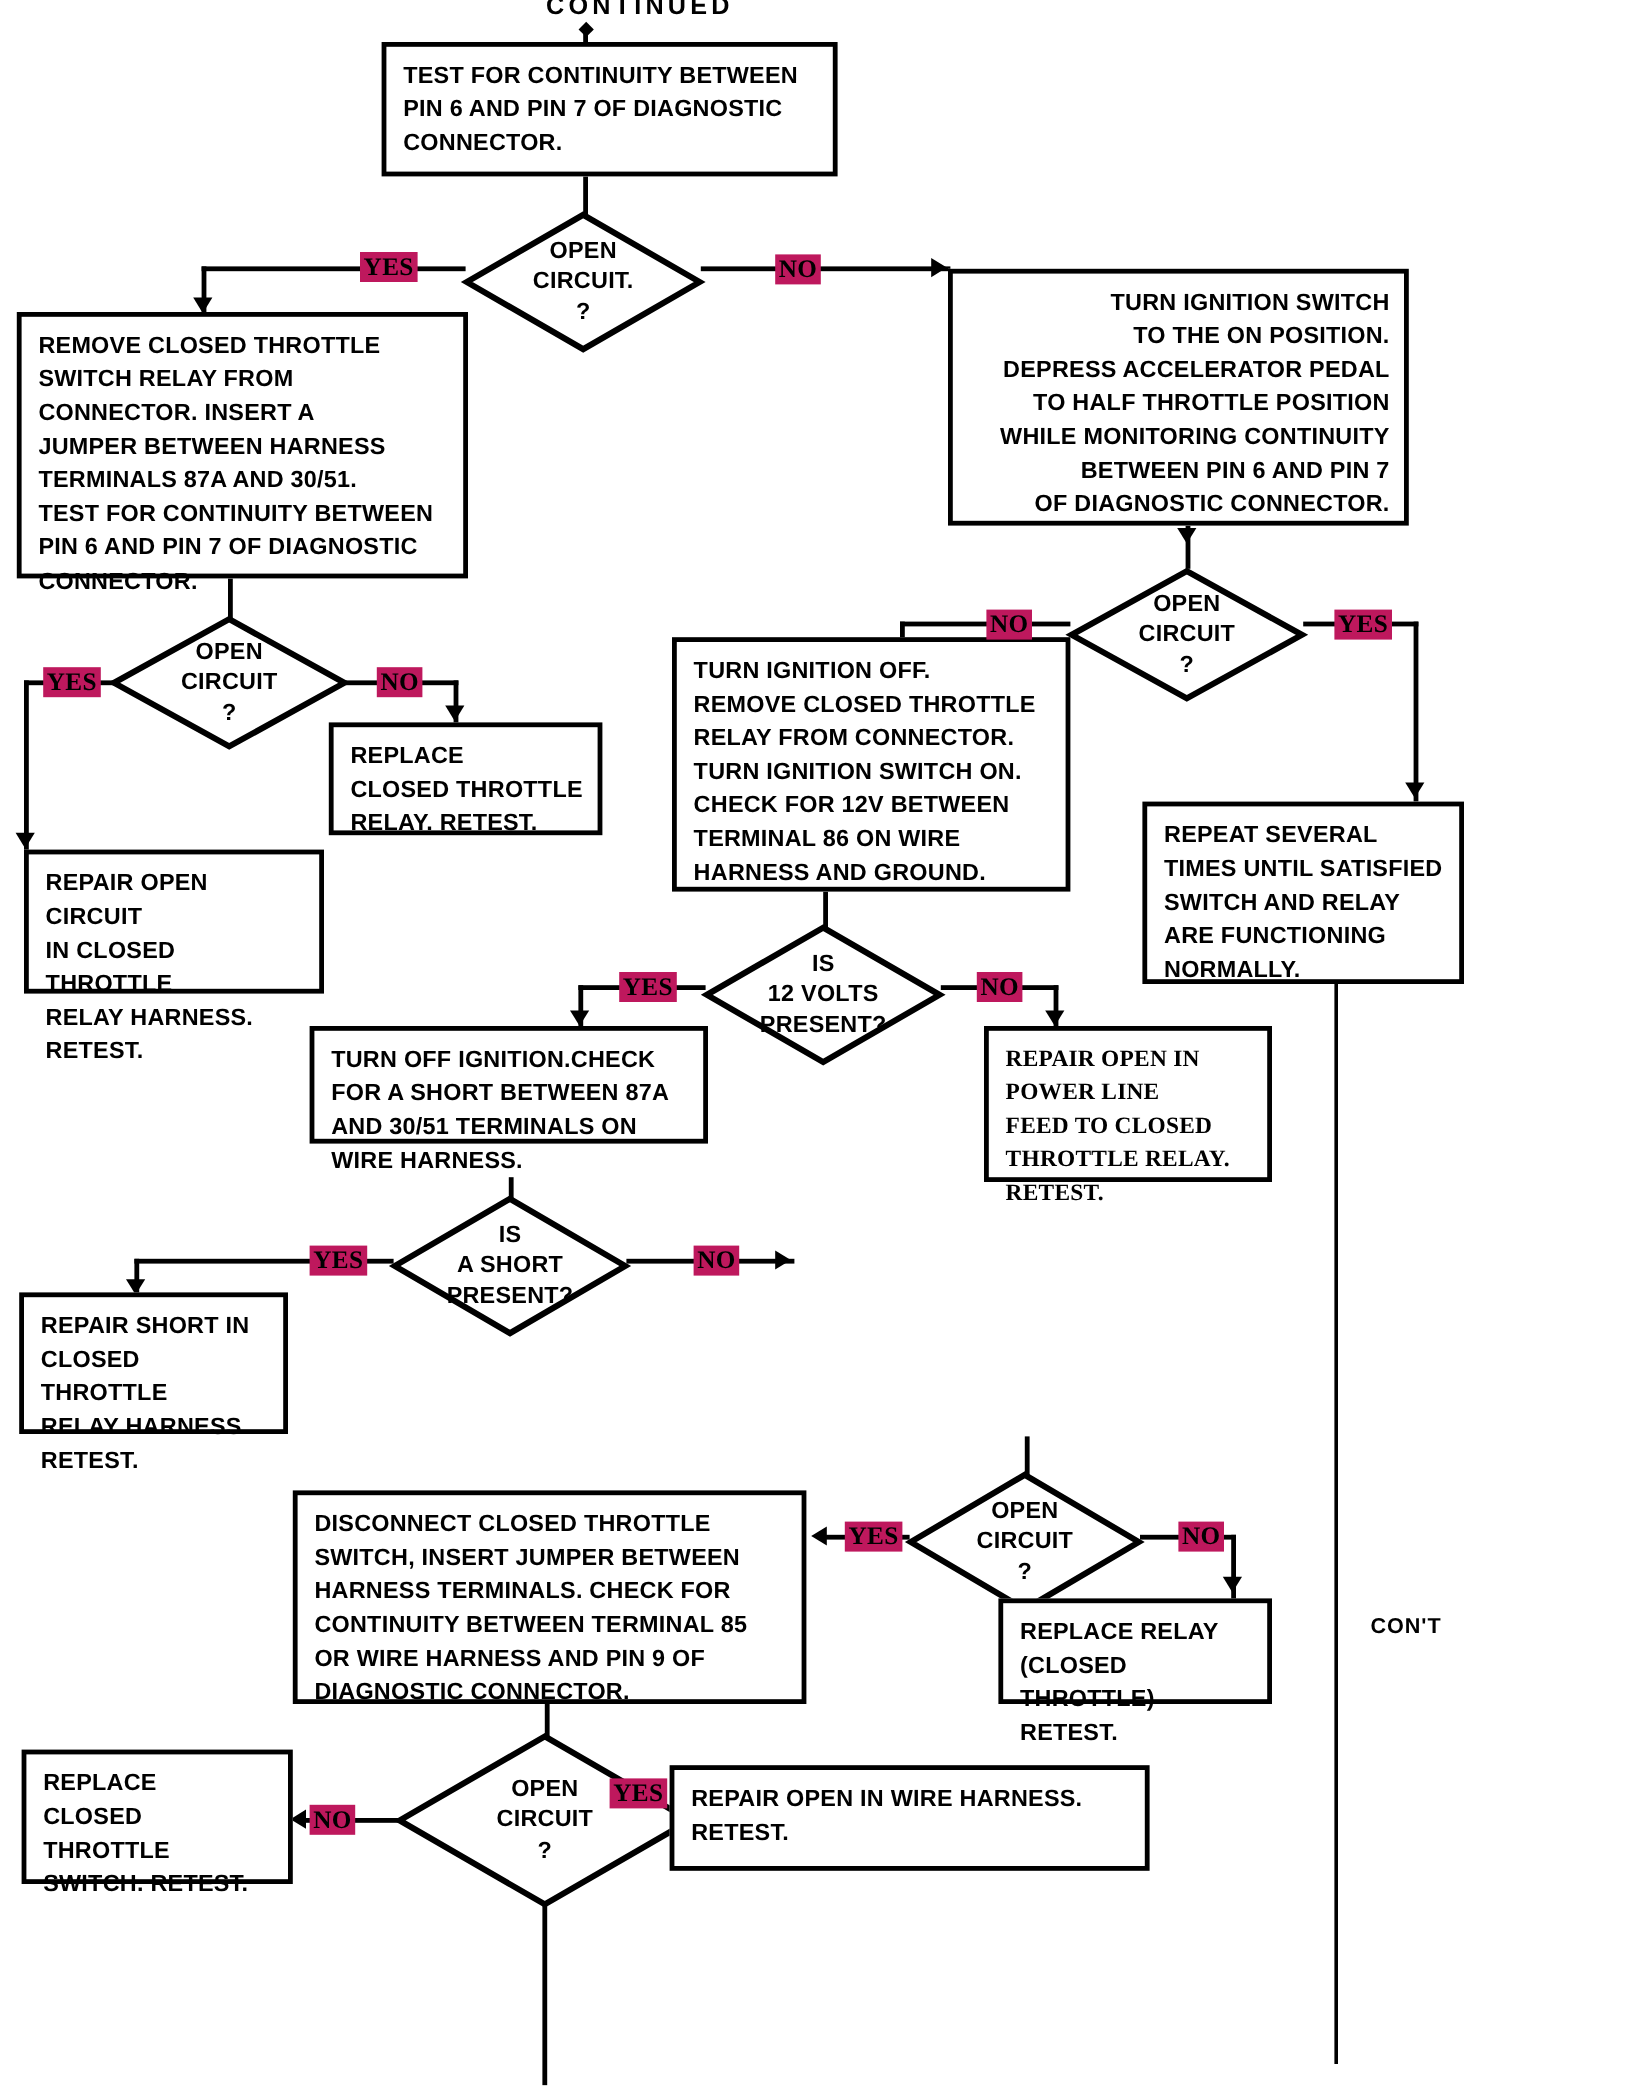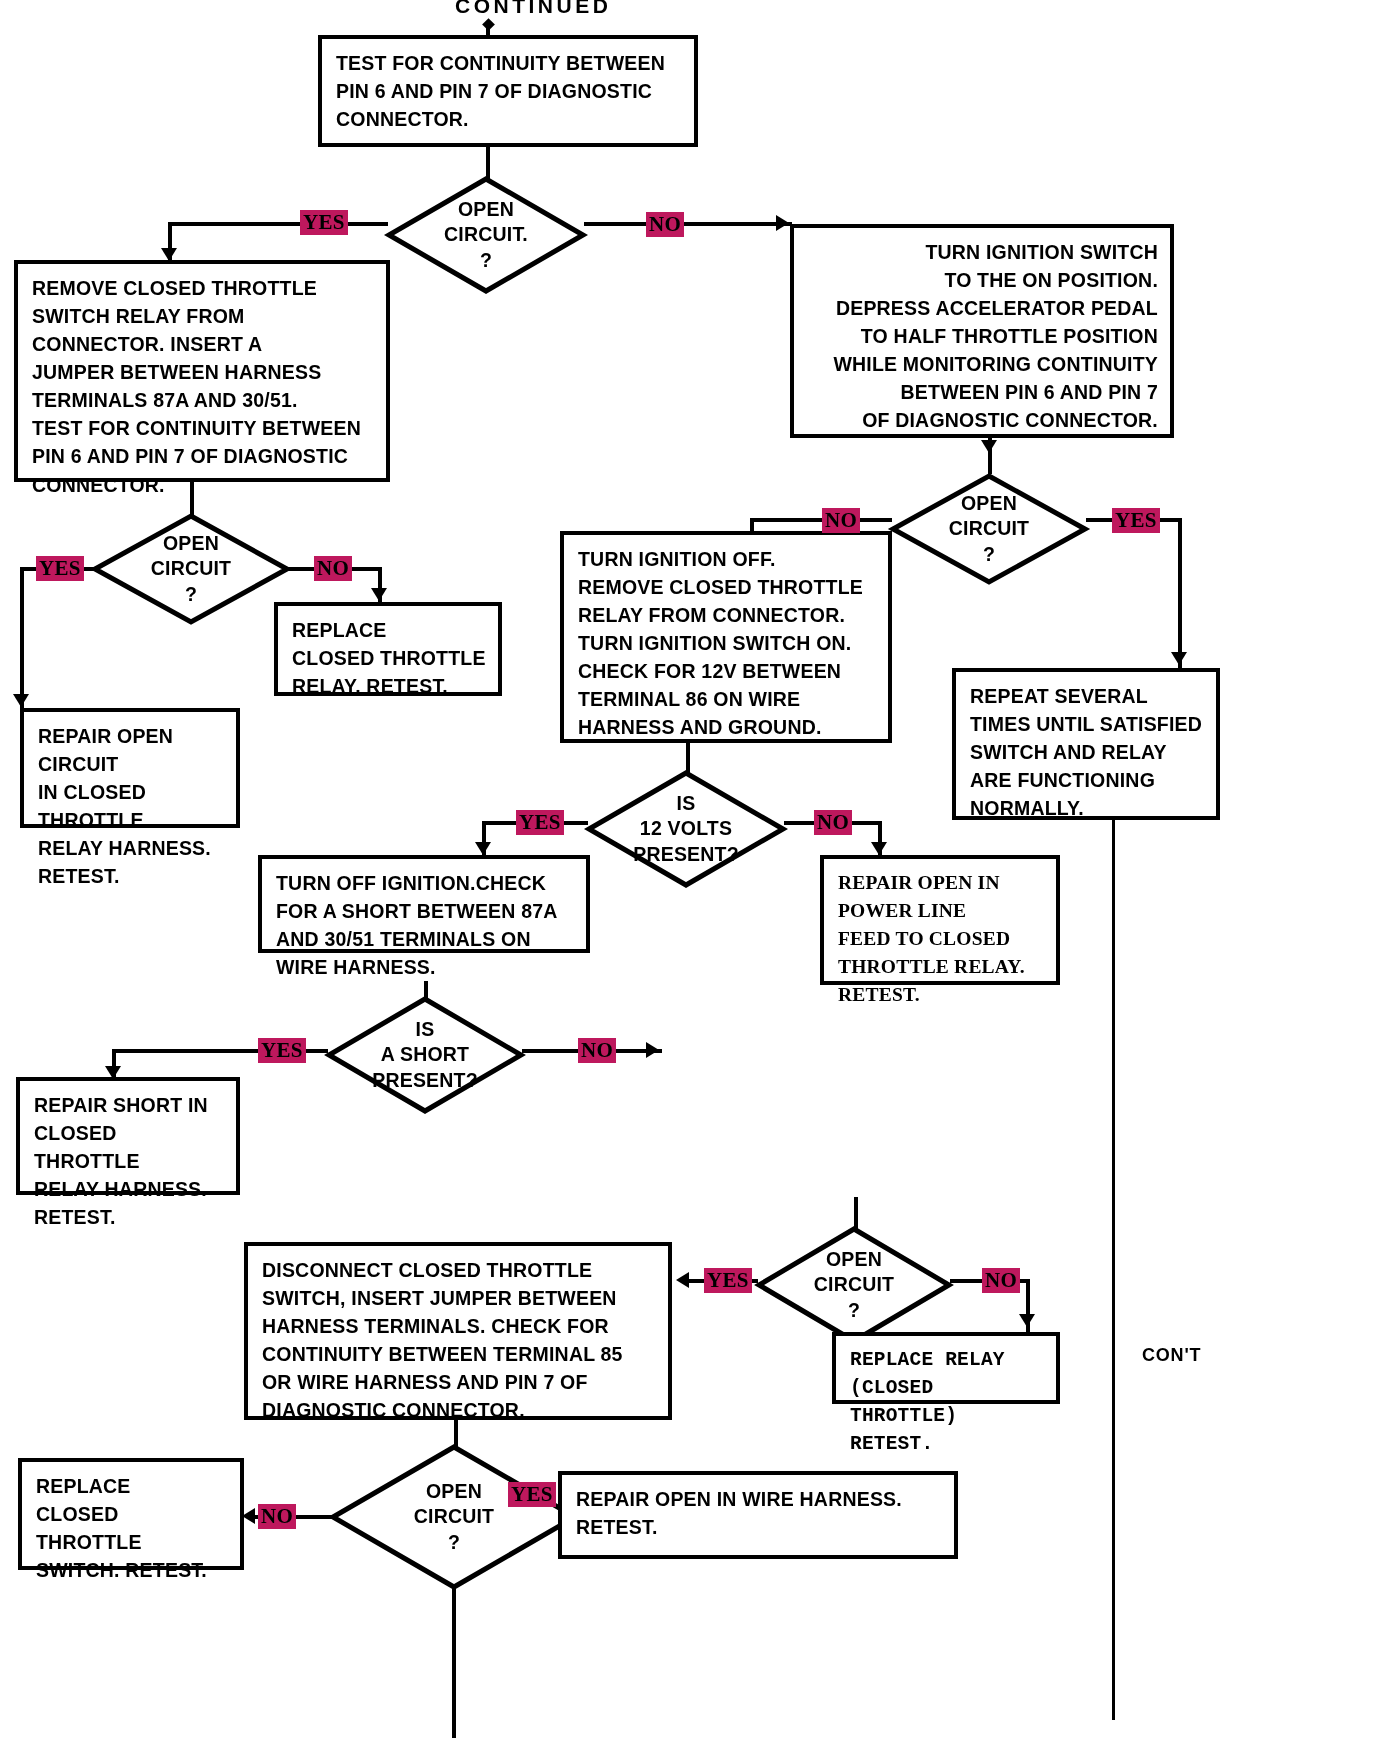--- a/index.html
+++ b/index.html
@@ -202,21 +202,21 @@
 
   <div class="ln h" style="left:288px; top:567px; width:94px;"></div>
   <div class="ln v" style="left:378px; top:567px; height:36px;"></div>
   <div class="arrow down" style="left:371px; top:588px;"></div>
   <div class="lbl" style="left:314px; top:556px;">NO</div>
 
   <div class="box" style="left:274px; top:602px; width:228px; height:94px;">REPLACE
 CLOSED THROTTLE
 RELAY. RETEST.</div>
 
-  <div class="box" style="left:20px; top:708px; width:220px; height:120px;">REPAIR OPEN CIRCUIT
+  <div class="box" style="left:20px; top:708px; width:250px; height:120px;">REPAIR OPEN CIRCUIT
 IN CLOSED THROTTLE
 RELAY HARNESS.
 RETEST.</div>
 
   <div class="diamond" style="left:890px; top:473px; width:198px; height:112px;">
     <svg width="198" height="112" viewBox="0 0 198 112">
       <polygon points="99,3 195,56 99,109 3,56" fill="#fff" stroke="#000" stroke-width="5"></polygon>
     </svg>
     <div class="dtext">OPEN
 CIRCUIT
@@ -320,25 +320,25 @@
 
   <div class="ln h" style="left:950px; top:1279px; width:80px;"></div>
   <div class="ln v" style="left:1026px; top:1279px; height:54px;"></div>
   <div class="arrow down" style="left:1019px; top:1314px;"></div>
   <div class="lbl" style="left:982px; top:1268px;">NO</div>
 
   <div class="box" style="left:244px; top:1242px; width:428px; height:178px;">DISCONNECT CLOSED THROTTLE
 SWITCH, INSERT JUMPER BETWEEN
 HARNESS TERMINALS. CHECK FOR
 CONTINUITY BETWEEN TERMINAL 85
-OR WIRE HARNESS AND PIN 7 OF
+OR WIRE HARNESS AND PIN 9 OF
 DIAGNOSTIC CONNECTOR.</div>
   <div class="ln v" style="left:454px; top:1420px; height:34px;"></div>
 
-  <div class="box" style="left:832px; top:1332px; width:228px; height:72px;font-family:Liberation Mono, monospace;">REPLACE RELAY
+  <div class="box" style="left:832px; top:1332px; width:228px; height:88px;">REPLACE RELAY
 (CLOSED THROTTLE)
 RETEST.</div>
 
   <div class="diamond" style="left:330px; top:1444px; width:248px; height:146px;">
     <svg width="248" height="146" viewBox="0 0 248 146">
       <polygon points="124,3 245,73 124,143 3,73" fill="#fff" stroke="#000" stroke-width="5"></polygon>
     </svg>
     <div class="dtext">OPEN
 CIRCUIT
 ?</div>

